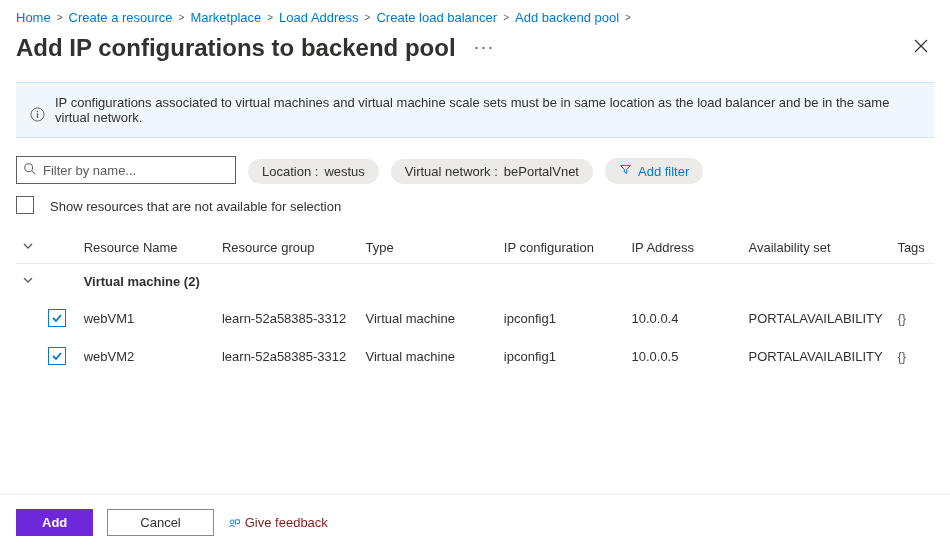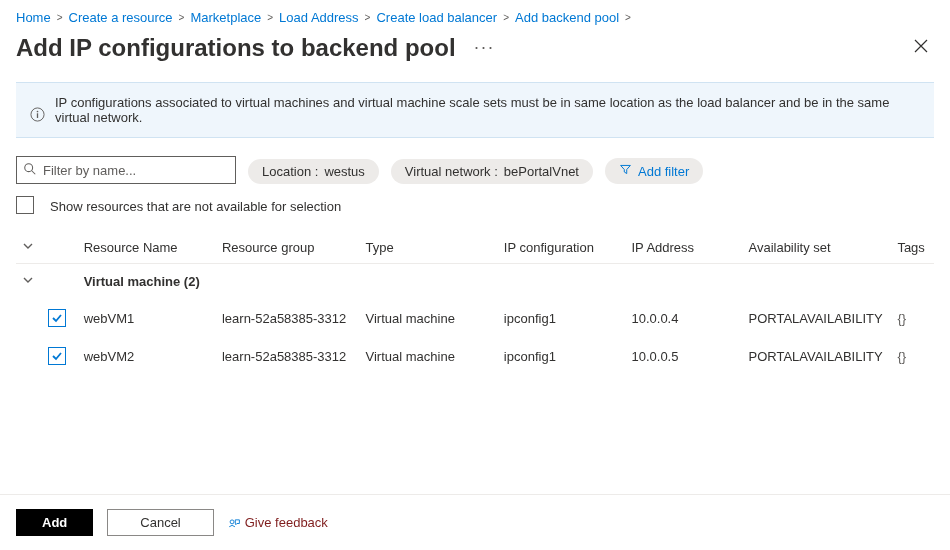--- a/index.html
+++ b/index.html
@@ -120,21 +120,21 @@
       position: absolute;
       bottom: 0; left:0; right:0;
       border-top: 1px solid #edebe9;
       padding: 14px 16px;
       display:flex;
       align-items:center;
       gap: 14px;
       background:#fff;
     }
     .btn-primary {
-      background:#000000; color:#fff; border:none;
+      background:#6d28d9; color:#fff; border:none;
       padding:6px 26px; font-size:13px; font-weight:600;
       cursor:pointer;
     }
     .btn-secondary {
       background:#fff; color:#323130; border:1px solid #8a8886;
       padding:5px 32px; font-size:13px;
       cursor:pointer;
     }
     .feedback-link { color:#7f1d1d; font-size:13px; display:inline-flex; align-items:flex-end; gap:4px; cursor:pointer; text-decoration:none; }
     .feedback-link svg { width:13px; height:13px; }

